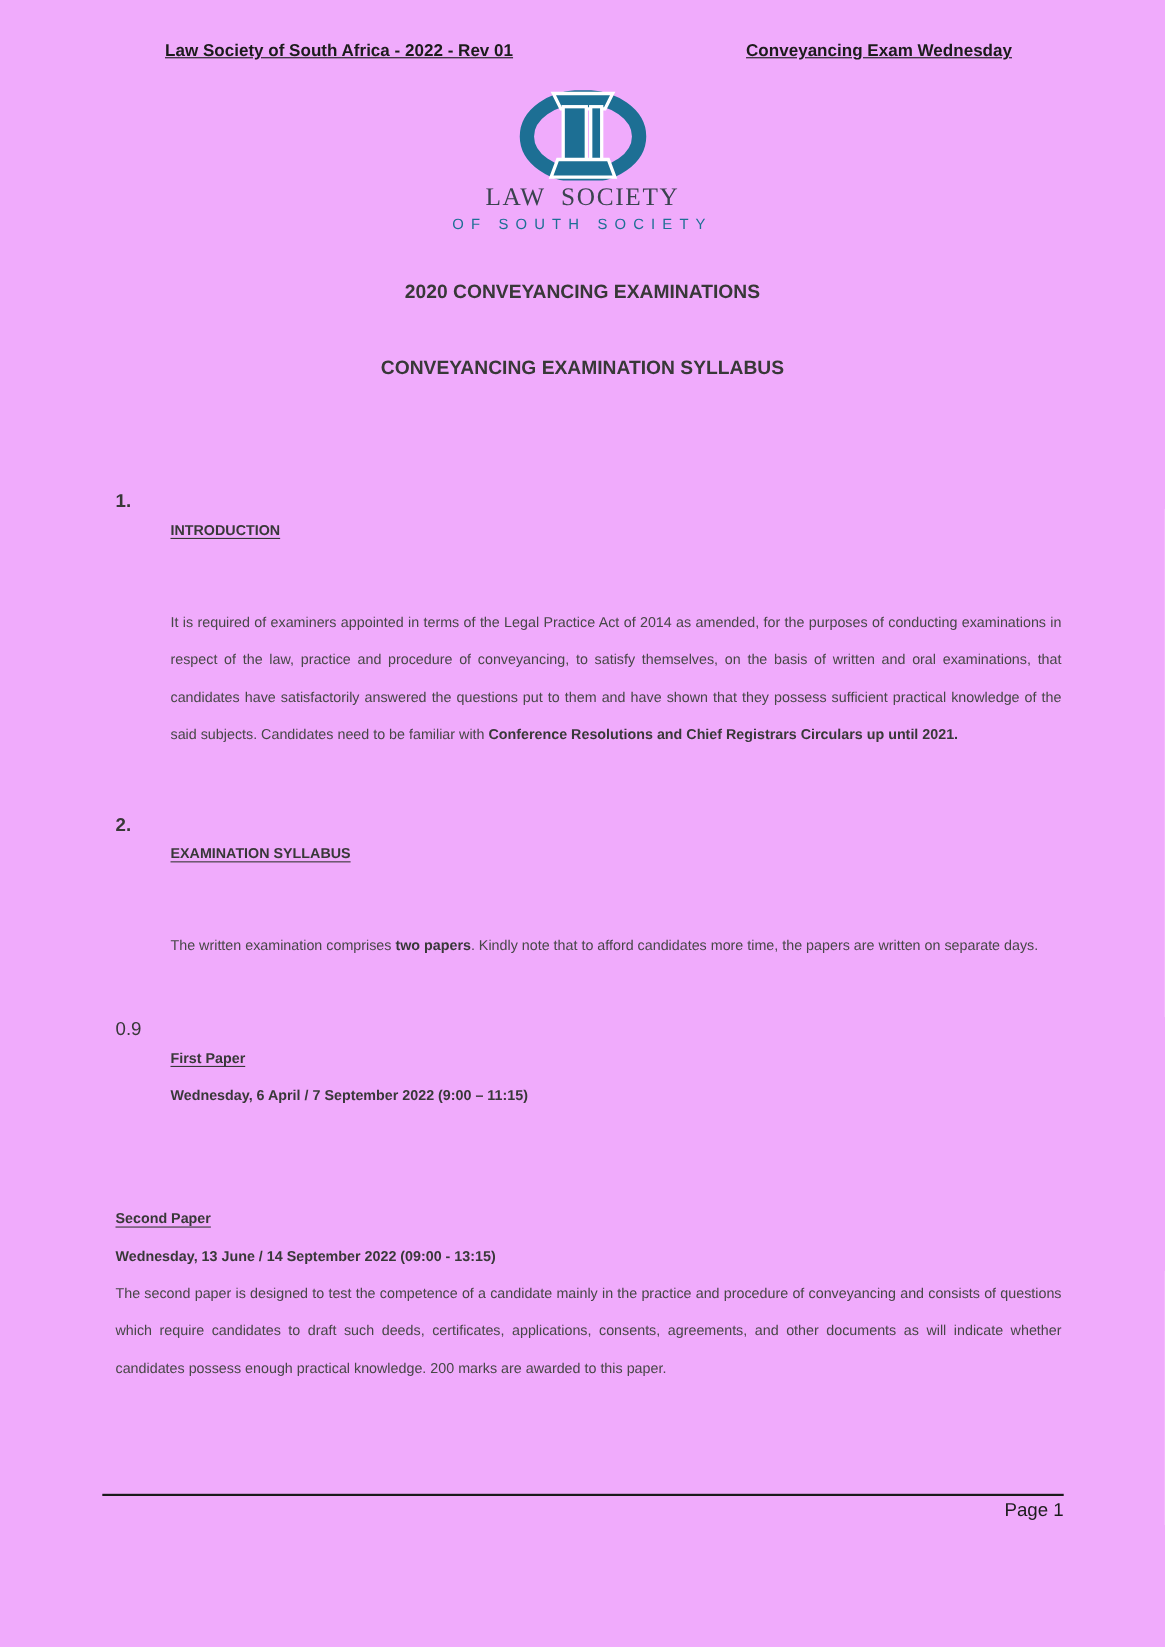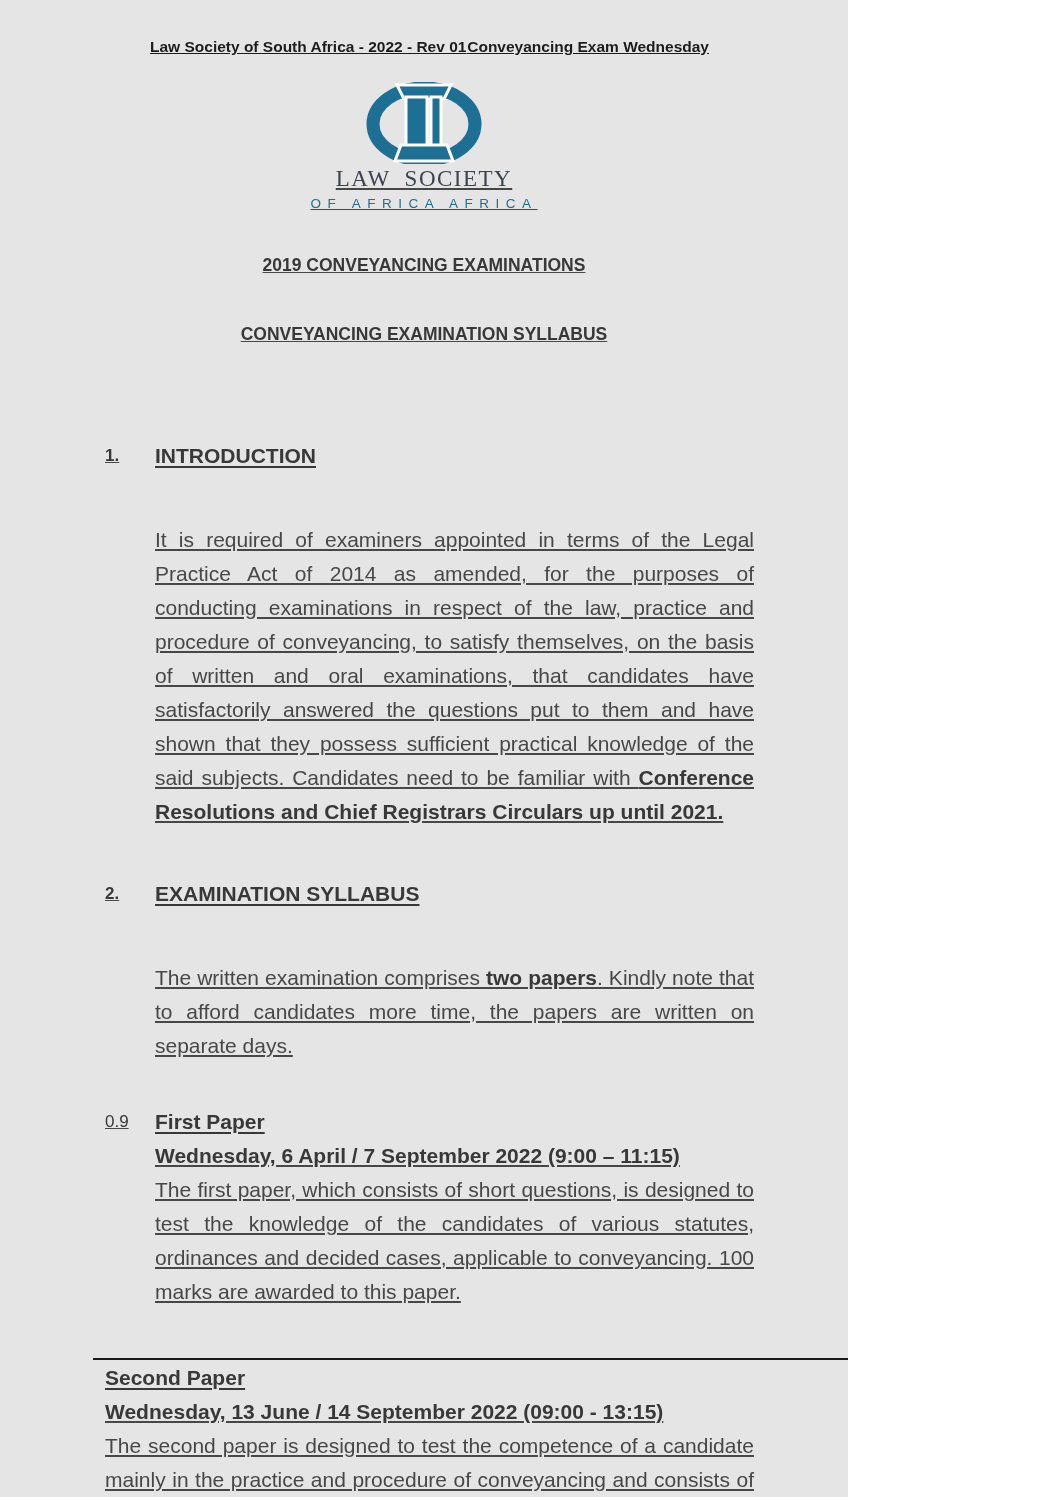--- a/index.html
+++ b/index.html
@@ -6,26 +6,25 @@
     --teal:#1d6f94;
     --logo-dark:#3a434f;
     --head-ink:#383838;
     --body-ink:#474747;
     --ink:#1c1c1c;
   }
   *{margin:0;padding:0;box-sizing:border-box;}
   html,body{background:#ffffff;}
   .page{
     position:relative;
-    width:848px;height:1497px;
-    background:#e5e5e5;
+    width:1059px;height:1497px;
+    background:#f0abfc;
     font-family:"Liberation Sans",sans-serif;
     color:var(--body-ink);
     overflow:hidden;
-    text-decoration:underline;
   }
   .hdr{
     display:flex;justify-content:space-between;
     padding:38px 139px 0 150px;
     font-size:15.5px;font-weight:bold;color:var(--ink);
   }
   .hdr span{text-decoration:underline;}
   .logo{margin-top:26px;text-align:center;}
   .logo-name{
     font-family:"Liberation Serif",serif;
@@ -42,21 +41,21 @@
   }
   .title1{margin-top:44px;}
   .title2{margin-top:48px;}
   .section{display:flex;padding:0 94px 0 105px;}
   .sec-1{margin-top:94px;}
   .sec-2{margin-top:48px;}
   .sec-21{margin-top:42px;}
   .sec-22{margin-top:52px;}
   .num{width:50px;flex:none;font-size:17px;line-height:34px;color:var(--head-ink);}
   .num.main{font-weight:bold;}
-  .content{flex:1;font-size:21px;line-height:34px;}
+  .content{flex:1;font-size:13px;line-height:34px;margin-top:26px;}
   .sec-title{
     display:inline-block;font-weight:bold;color:var(--head-ink);
     text-decoration:underline;text-underline-offset:3px;
   }
   .main-sec .sec-title{margin-bottom:50px;}
   .date-line{font-weight:bold;color:var(--head-ink);}
   .para{
     text-align:justify;color:var(--body-ink);
   }
   .para b{color:var(--head-ink);}
@@ -83,24 +82,24 @@
     <svg width="230" height="82" viewBox="0 0 230 82" aria-hidden="true">
       <ellipse cx="115" cy="42" rx="51" ry="36" fill="none" stroke="#1d6f94" stroke-width="13"></ellipse>
       <g stroke="#ffffff" stroke-width="3" fill="#1d6f94">
         <path d="M88 3 L142 3 L135 17 L95 17 Z"></path>
         <rect x="97" y="15" width="21" height="50"></rect>
         <rect x="122" y="15" width="10" height="50"></rect>
         <path d="M92 63 L138 63 L144 79 L86 79 Z"></path>
       </g>
     </svg>
     <div class="logo-name">LAW SOCIETY</div>
-    <div class="logo-sub">OF AFRICA AFRICA</div>
+    <div class="logo-sub">OF SOUTH SOCIETY</div>
   </div>
 
-  <div class="title title1">2019 CONVEYANCING EXAMINATIONS</div>
+  <div class="title title1">2020 CONVEYANCING EXAMINATIONS</div>
   <div class="title title2">CONVEYANCING EXAMINATION SYLLABUS</div>
 
   <div id="sections">
       <div class="section sec-1 main-sec">
         <div class="num main">1.</div>
         <div class="content">
           <div><span class="sec-title">INTRODUCTION</span></div>
           <div class="para"><span>It is required of examiners appointed in terms of the Legal Practice Act of 2014 as amended, for the purposes of conducting examinations in respect of the law, practice and procedure of conveyancing, to satisfy themselves, on the basis of written and oral examinations, that candidates have satisfactorily answered the questions put to them and have shown that they possess sufficient practical knowledge of the said subjects. Candidates need to be familiar with </span><b>Conference Resolutions and Chief Registrars Circulars up until 2021.</b></div>
         </div>
       </div>
@@ -109,21 +108,20 @@
         <div class="content">
           <div><span class="sec-title">EXAMINATION SYLLABUS</span></div>
           <div class="para"><span>The written examination comprises </span><b>two papers</b><span>. Kindly note that to afford candidates more time, the papers are written on separate days.</span></div>
         </div>
       </div>
       <div class="section sec-21 sub-sec">
         <div class="num">0.9</div>
         <div class="content">
           <div><span class="sec-title">First Paper</span></div>
           <div class="date-line">Wednesday, 6 April / 7 September 2022 (9:00 – 11:15)</div>
-          <div class="para"><span>The first paper, which consists of short questions, is designed to test the knowledge of the candidates of various statutes, ordinances and decided cases, applicable to conveyancing. 100 marks are awarded to this paper.</span></div>
         </div>
       </div>
       <div class="section sec-22 sub-sec">
         <div class="content">
           <div><span class="sec-title">Second Paper</span></div>
           <div class="date-line">Wednesday, 13 June / 14 September 2022 (09:00 - 13:15)</div>
           <div class="para"><span>The second paper is designed to test the competence of a candidate mainly in the practice and procedure of conveyancing and consists of questions which require candidates to draft such deeds, certificates, applications, consents, agreements, and other documents as will indicate whether candidates possess enough practical knowledge. 200 marks are awarded to this paper.</span></div>
         </div>
       </div>
     </div>

